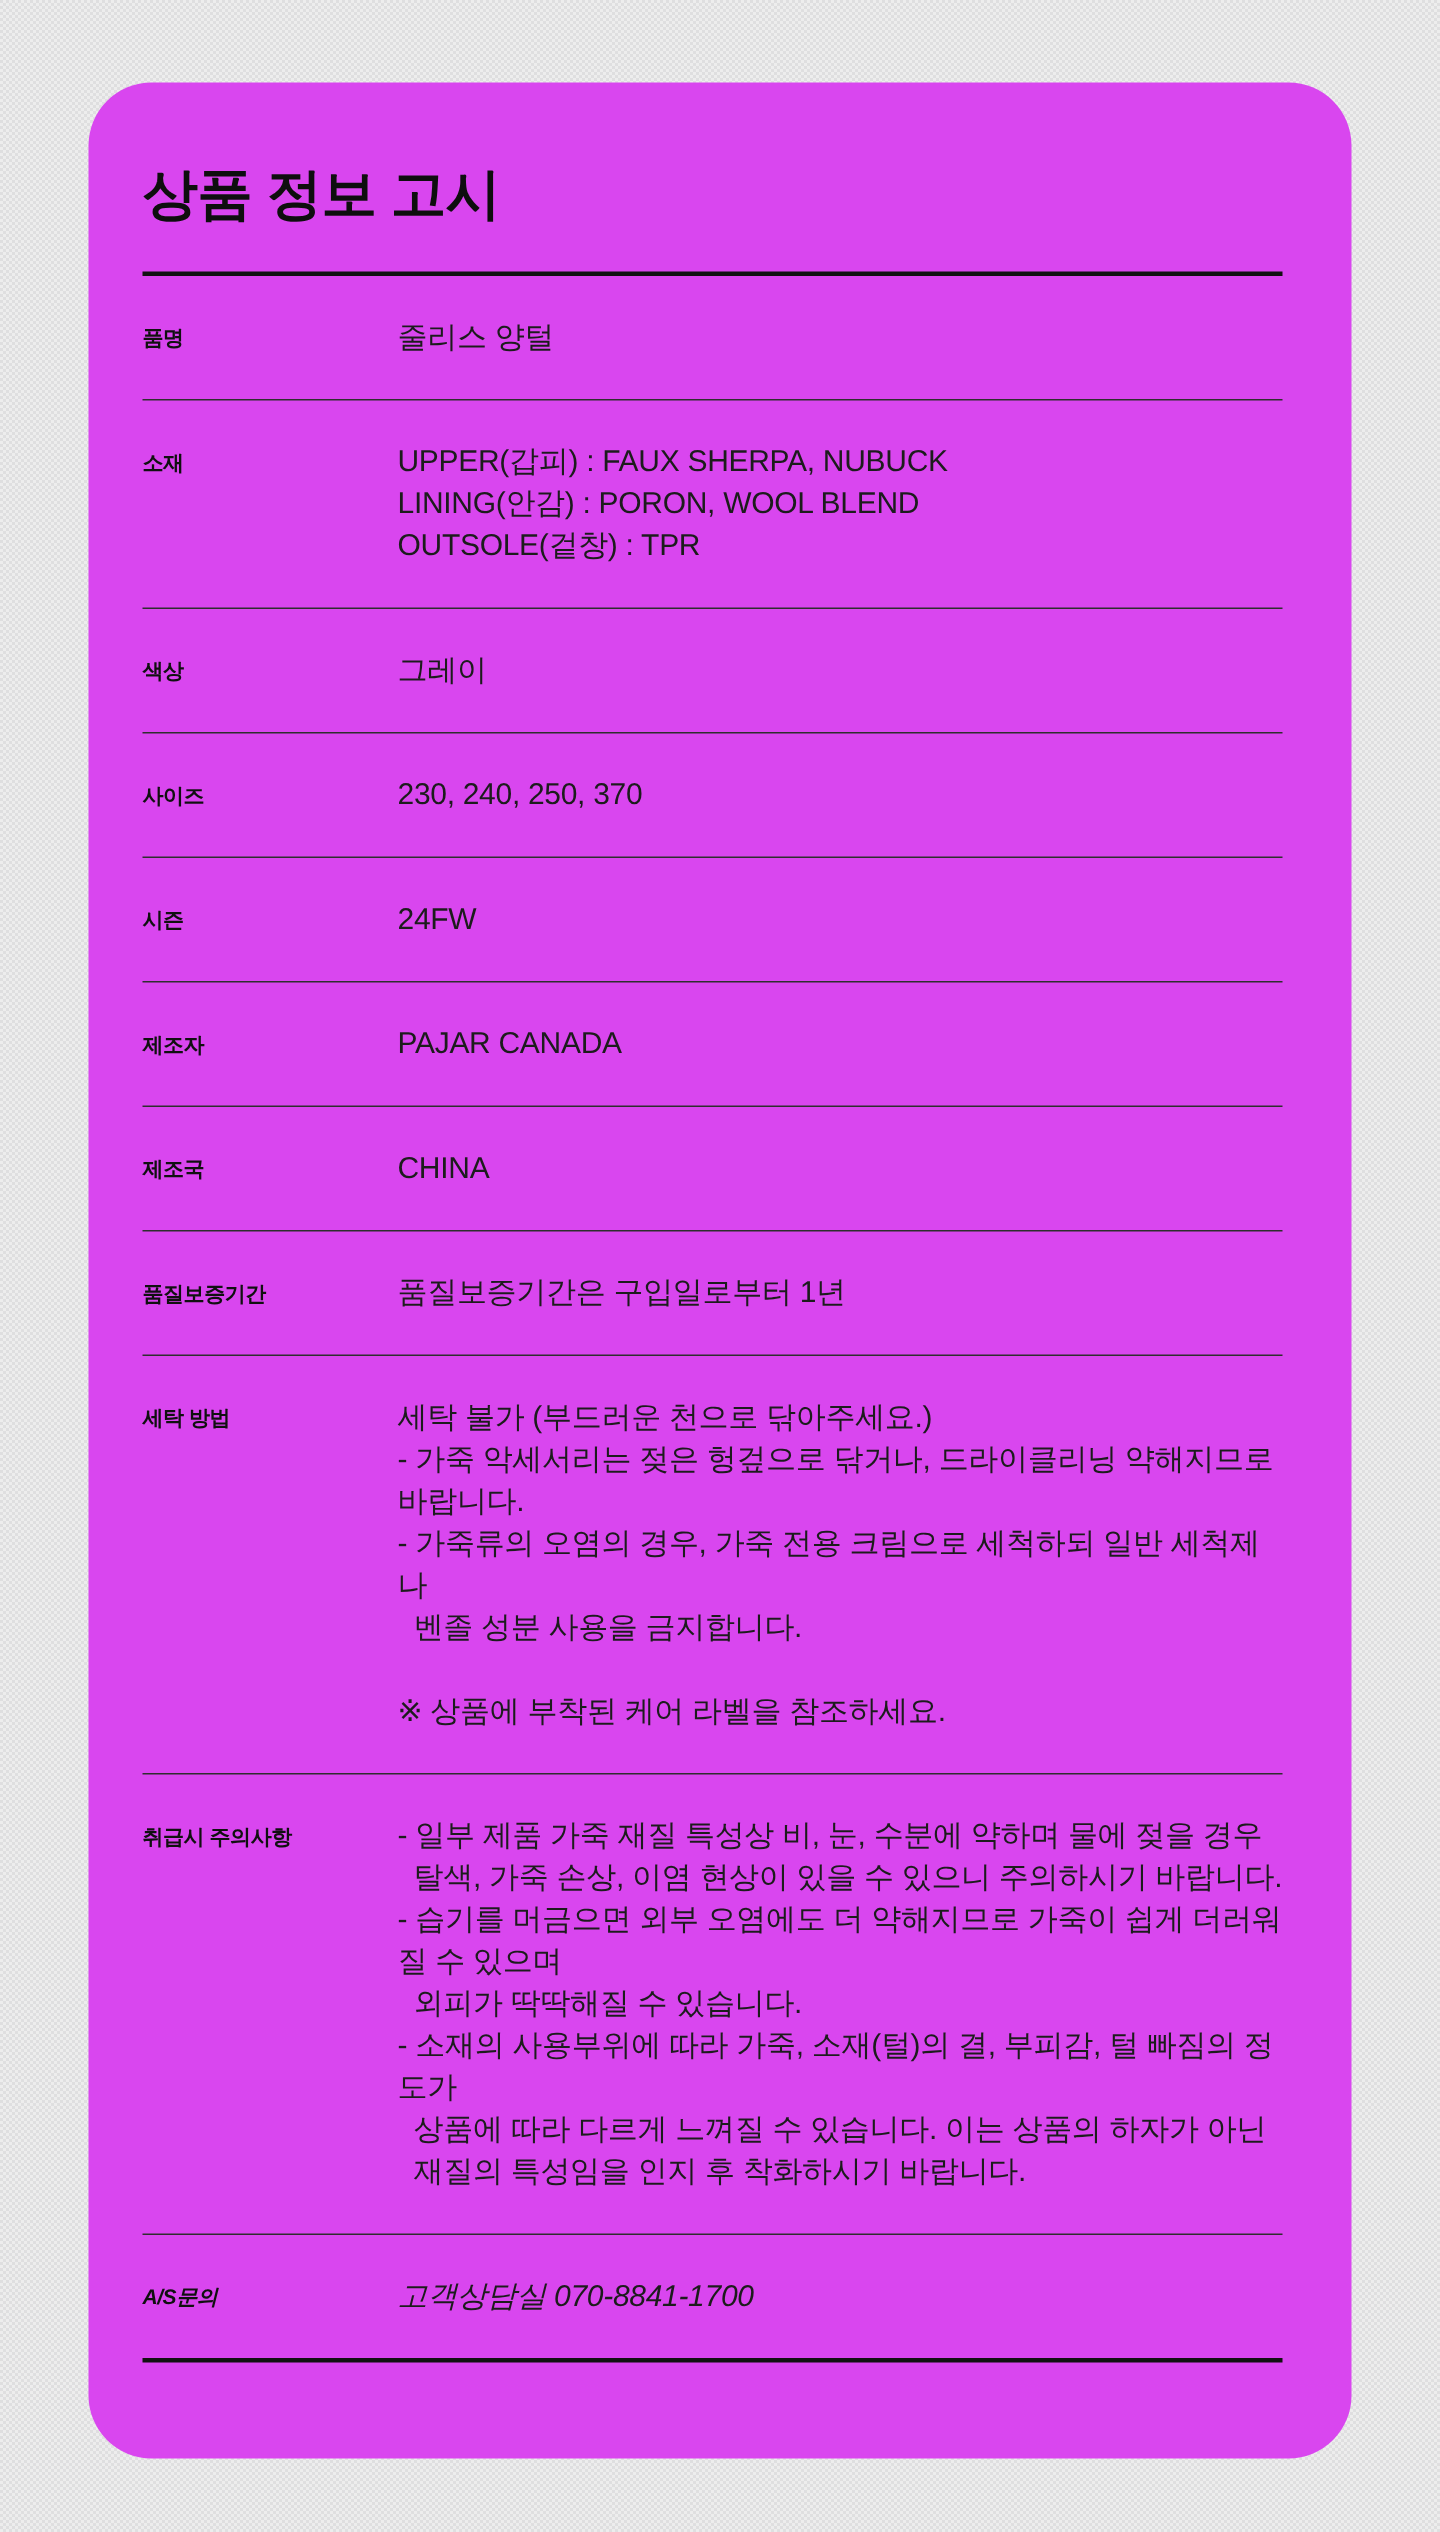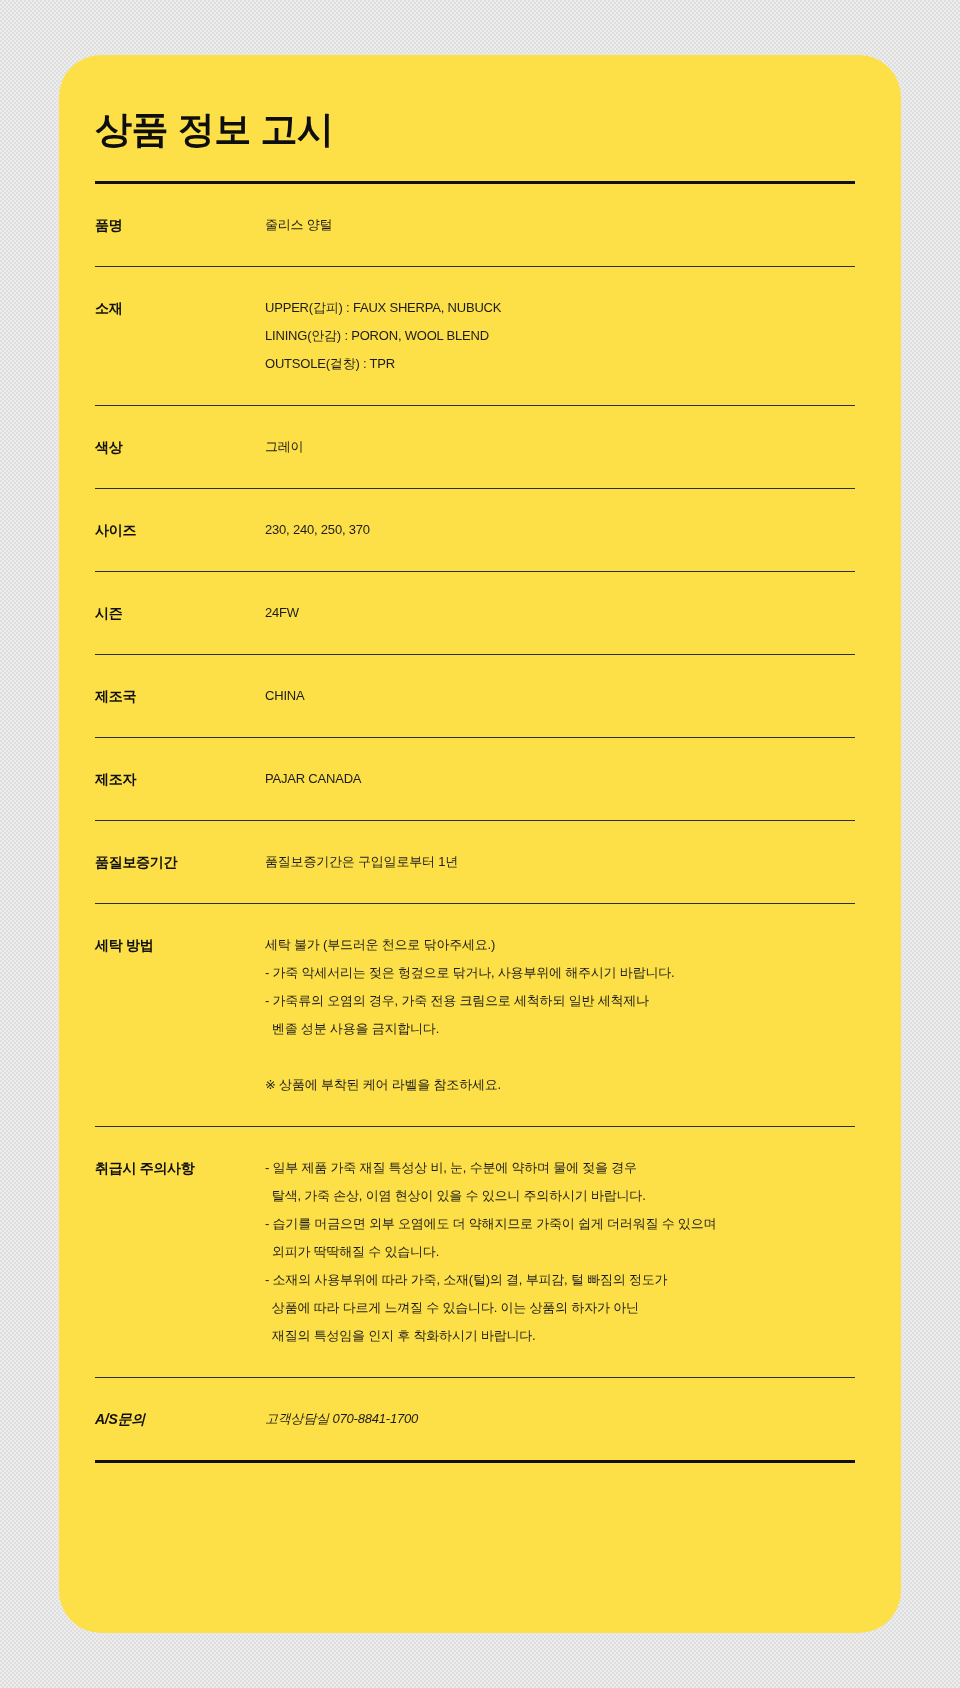--- a/index.html
+++ b/index.html
@@ -15,21 +15,21 @@
     background-size: 4px 4px;
     font-family: "Liberation Sans", "DejaVu Sans", sans-serif;
     color: #151515;
     overflow: hidden;
     box-sizing: border-box;
   }
   .card {
     width: 842px;
     min-height: 1578px;
     margin: 55px auto 0 auto;
-    background: #fde047;
+    background: #d946ef;
     border-radius: 42px;
     box-sizing: border-box;
     padding: 50px 46px 64px 36px;
   }
   .page-title {
     font-size: 37px;
     line-height: 50px;
     font-weight: 800;
     letter-spacing: -0.5px;
     color: #0e0e0e;
@@ -53,21 +53,21 @@
     width: 170px;
     flex: 0 0 170px;
     font-size: 14px;
     line-height: 28px;
     font-weight: 700;
     color: #101010;
     letter-spacing: -0.3px;
   }
   .row-value {
     flex: 1 1 auto;
-    font-size: 13px;
+    font-size: 20px;
     line-height: 28px;
     font-weight: 400;
     color: #1c1c1c;
     letter-spacing: -0.2px;
     white-space: pre-wrap;
   }
 </style>
 </head>
 <body>
 
@@ -99,38 +99,38 @@
       <div class="row-label">사이즈</div>
       <div class="row-value">230, 240, 250, 370</div>
     </div>
 
     <div class="row">
       <div class="row-label">시즌</div>
       <div class="row-value">24FW</div>
     </div>
 
     <div class="row">
-      <div class="row-label">제조국</div>
-      <div class="row-value">CHINA</div>
+      <div class="row-label">제조자</div>
+      <div class="row-value">PAJAR CANADA</div>
     </div>
 
     <div class="row">
-      <div class="row-label">제조자</div>
-      <div class="row-value">PAJAR CANADA</div>
+      <div class="row-label">제조국</div>
+      <div class="row-value">CHINA</div>
     </div>
 
     <div class="row">
       <div class="row-label">품질보증기간</div>
       <div class="row-value">품질보증기간은 구입일로부터 1년</div>
     </div>
 
     <div class="row">
       <div class="row-label">세탁 방법</div>
       <div class="row-value">세탁 불가 (부드러운 천으로 닦아주세요.)
-- 가죽 악세서리는 젖은 헝겊으로 닦거나, 사용부위에 해주시기 바랍니다.
+- 가죽 악세서리는 젖은 헝겊으로 닦거나, 드라이클리닝 약해지므로 바랍니다.
 - 가죽류의 오염의 경우, 가죽 전용 크림으로 세척하되 일반 세척제나
   벤졸 성분 사용을 금지합니다.
 
 ※ 상품에 부착된 케어 라벨을 참조하세요.</div>
     </div>
 
     <div class="row">
       <div class="row-label">취급시 주의사항</div>
       <div class="row-value">- 일부 제품 가죽 재질 특성상 비, 눈, 수분에 약하며 물에 젖을 경우
   탈색, 가죽 손상, 이염 현상이 있을 수 있으니 주의하시기 바랍니다.

